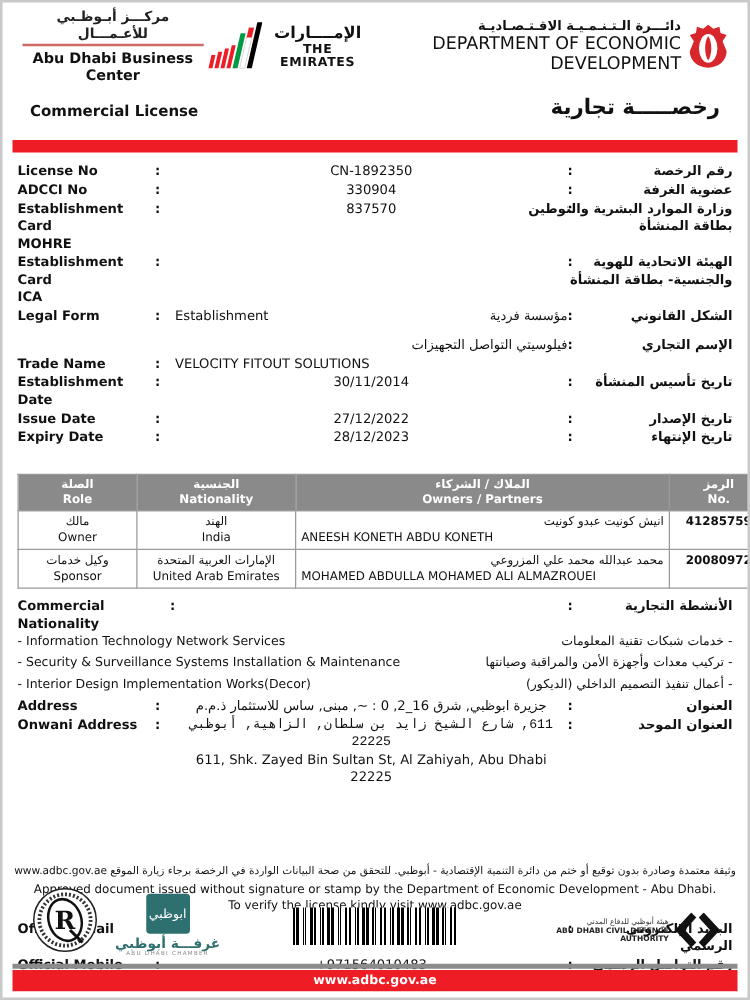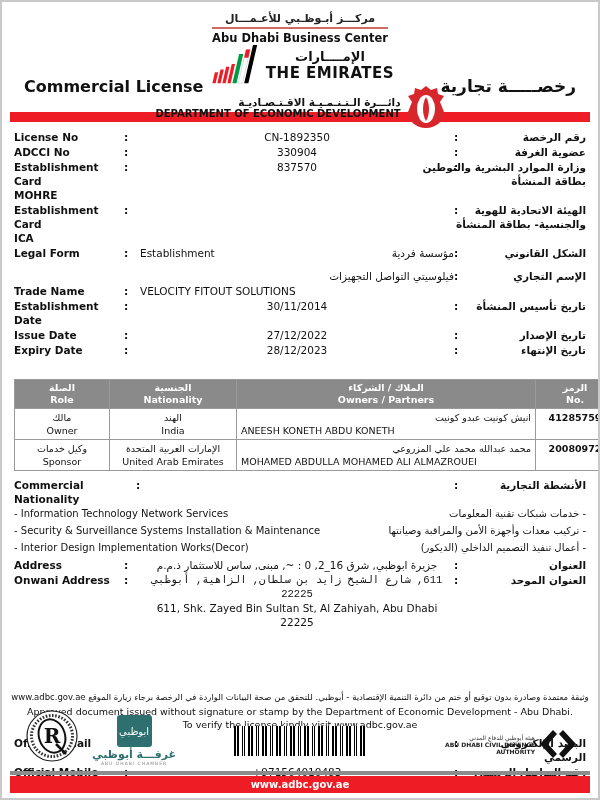--- a/index.html
+++ b/index.html
@@ -1,36 +1,36 @@
 <!DOCTYPE html>
 <html><head>
 <meta charset="utf-8">
 <style>
   html,body{margin:0;padding:0;background:#e9e9e9;}
   .page{width:600px;height:800px;margin:0 auto;background:#fff;border:2px solid #c9c9c9;
         box-sizing:border-box;position:relative;overflow:hidden;
         font-family:"DejaVu Sans","Liberation Sans",sans-serif;color:#111;}
 
   
-  .hdr{display:flex;justify-content:space-between;align-items:center;padding:10px 16px 0 16px;height:50px;flex-direction:column;}
+  .hdr{display:flex;justify-content:space-between;align-items:center;padding:10px 16px 0 16px;height:50px;}
   .hdr-left{text-align:center;}
   .hdr-left .ar{font-size:11px;font-weight:bold;color:#222;padding-bottom:2px;border-bottom:2px solid #cf6a66;direction:rtl;}
   .hdr-left .en{font-size:11.5px;font-weight:bold;margin-top:2px;}
   .hdr-mid{display:flex;align-items:center;gap:6px;}
   .hdr-mid .txt{text-align:center;}
   .hdr-mid .ar{font-size:13px;font-weight:bold;direction:rtl;}
-  .hdr-mid .en{font-size:15px;font-weight:bold;letter-spacing:.5px;}
+  .hdr-mid .en{font-size:10px;font-weight:bold;letter-spacing:.5px;}
   .hdr-right{display:flex;align-items:center;gap:6px;}
   .hdr-right .txt{text-align:right;}
   .hdr-right .ar{font-size:10.5px;font-weight:bold;direction:rtl;}
-  .hdr-right .en{font-size:10px;font-weight:bold;}
+  .hdr-right .en{font-size:14px;font-weight:normal;}
 
   
   .titlerow{display:flex;justify-content:space-between;align-items:flex-end;padding:14px 22px 0 22px;}
-  .title-en{font-size:16px;font-weight:bold;}
+  .title-en{font-size:12px;font-weight:bold;}
   .title-ar{font-size:17px;font-weight:bold;direction:rtl;}
   .redbar{height:10px;background:#ee1c25;margin:16px 8px 0 8px;}
 
   
   .fields{margin-top:8px;}
   .row{display:flex;align-items:flex-start;padding:0 12px;font-size:10.5px;line-height:14px;margin-bottom:1px;}
   .c-en{width:110px;font-weight:bold;flex-shrink:0;}
   .c-en .l2{display:block;}
   .c-cl{width:16px;font-weight:bold;flex-shrink:0;}
   .c-mid{flex:1;text-align:center;min-width:0;}

